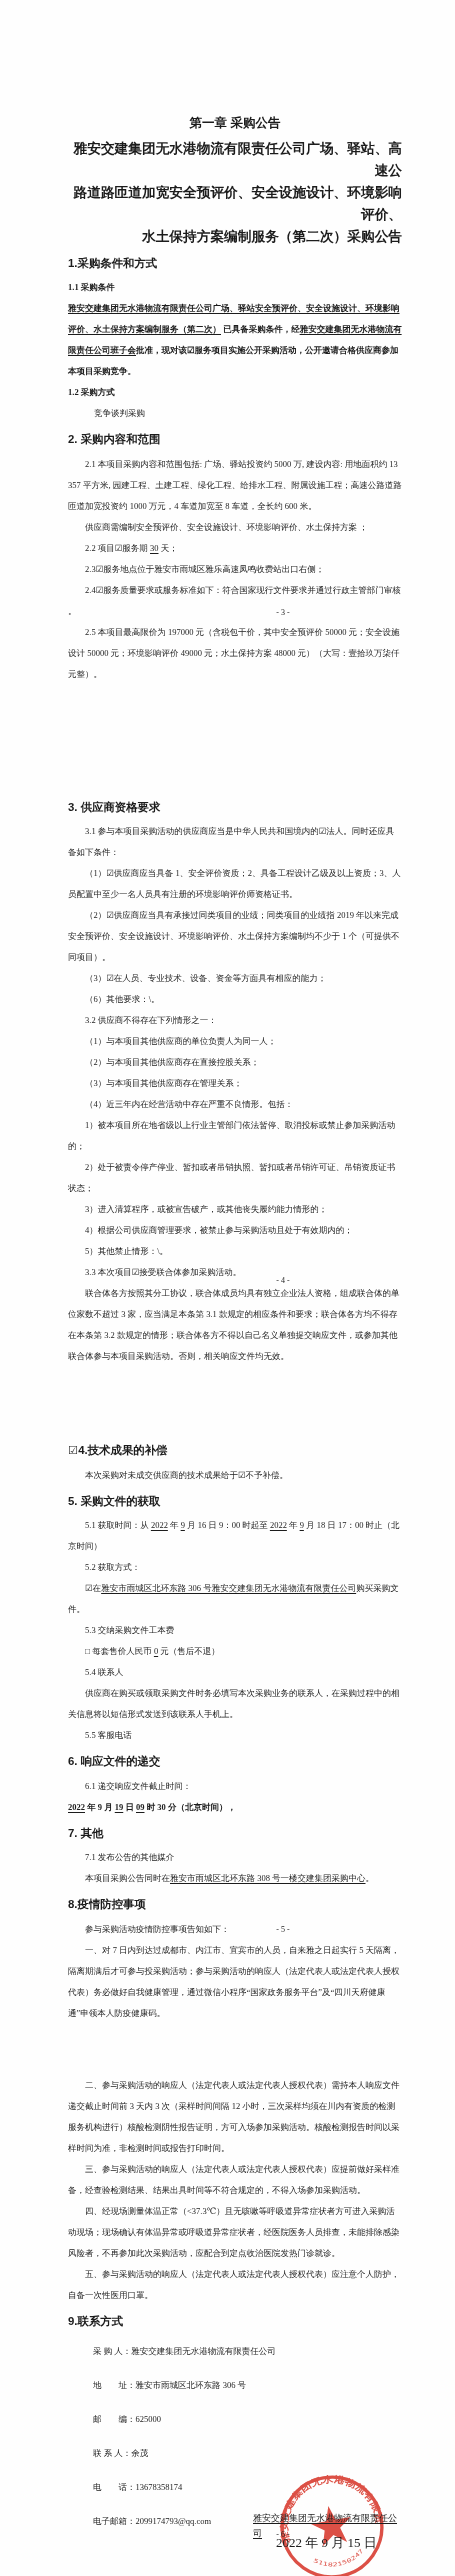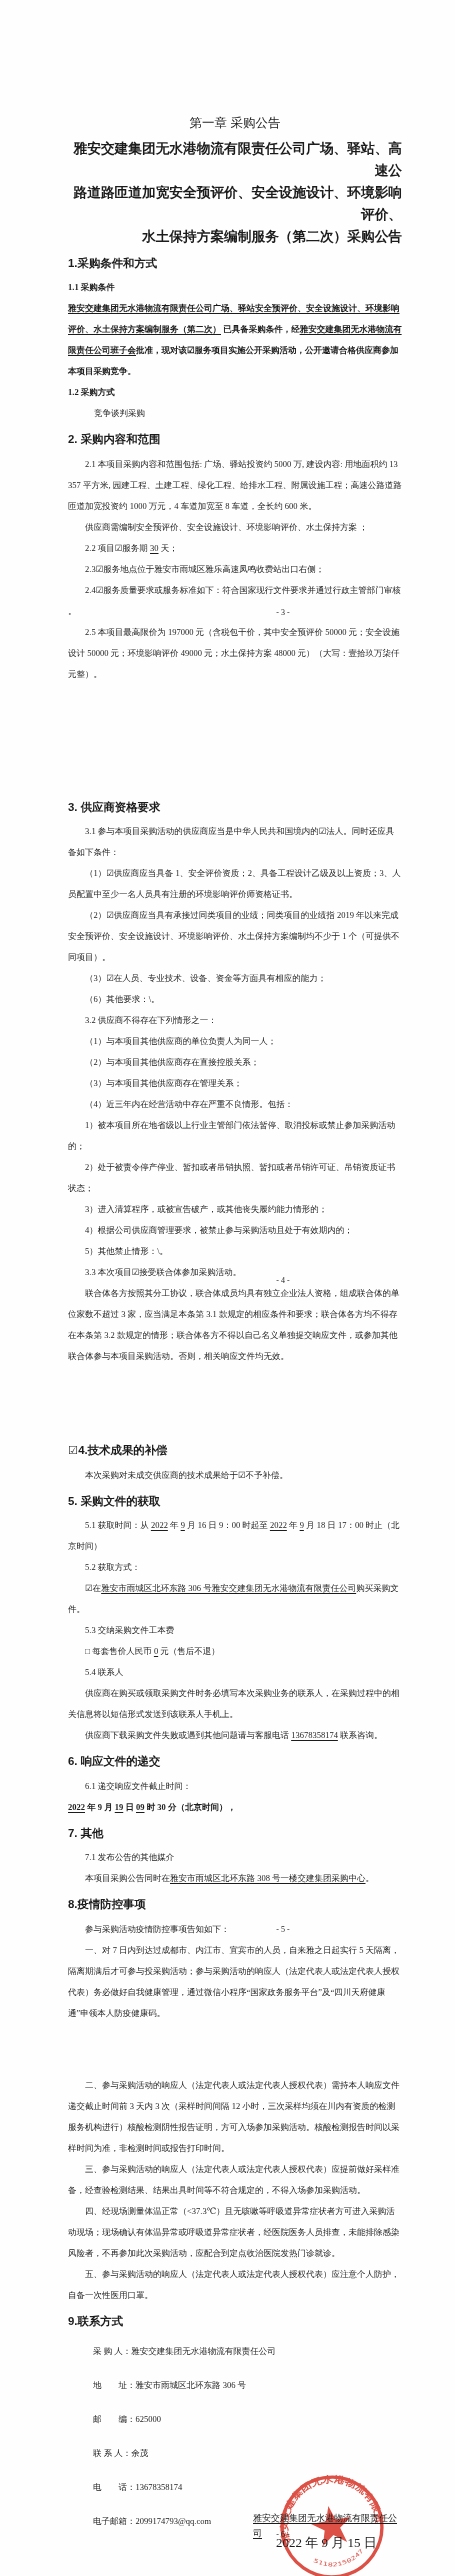--- a/index.html
+++ b/index.html
@@ -3,21 +3,21 @@
 <meta charset="utf-8">
 <style>
   html,body{margin:0;padding:0;background:#ffffff;}
   .page{
     position:relative;width:456px;height:2576px;background:#fefefe;overflow:hidden;
     font-family:"Liberation Serif","DejaVu Serif",serif;
     font-size:8.5px;line-height:21px;color:#1c1c1c;
     word-break:break-all;
   }
   .content{padding:114px 54px 0 68px;}
-  .chapter{text-align:center;font-family:"Liberation Sans","DejaVu Sans",sans-serif;font-weight:normal;font-size:12.5px;line-height:19.4px;}
+  .chapter{text-align:center;font-family:"Liberation Sans","DejaVu Sans",sans-serif;font-weight:bold;font-size:12.5px;line-height:19.4px;}
   .doc-title{text-align:right;font-family:"Liberation Sans","DejaVu Sans",sans-serif;font-weight:bold;font-size:13.7px;line-height:22px;margin-top:4.6px;}
   .h{font-family:"Liberation Sans","DejaVu Sans",sans-serif;font-weight:bold;font-size:11.4px;line-height:17px;margin:6.8px 0 5.7px 0;}
   .p{text-indent:17px;margin:0;}
   .p0{text-indent:0;margin:0;font-weight:bold;}
   .pq{text-indent:26px;margin:0;}
   .contact-line{text-indent:17px;margin:8px;line-height:26px;}
   .u{text-decoration:underline;text-underline-offset:2.3px;text-decoration-thickness:0.6px;}
   .pn{position:absolute;left:0;width:100%;text-align:center;font-size:8px;line-height:11.4px;transform:translateX(55px);color:#222;}
   .spA{height:107px;} .spB{height:68px;} .spC{height:51px;}
   .sig-area{position:relative;height:160px;}
@@ -79,21 +79,21 @@
     <div class="p">本次采购对未成交供应商的技术成果给于☑不予补偿。</div>
 
     <div class="h">5. 采购文件的获取</div>
     <div class="p"><span>5.1 获取时间：从 </span><span class="u">2022</span><span> 年 </span><span class="u">9</span><span> 月 16 日 9：00 时起至 </span><span class="u">2022</span><span> 年 </span><span class="u">9</span><span> 月 18 日 17：00 时止（北京时间）</span></div>
     <div class="p">5.2 获取方式：</div>
     <div class="p"><span>☑在</span><span class="u">雅安市雨城区北环东路 306 号雅安交建集团无水港物流有限责任公司</span><span>购买采购文件。</span></div>
     <div class="p">5.3 交纳采购文件工本费</div>
     <div class="p"><span>□ 每套售价人民币 </span><span class="u">0</span><span> 元（售后不退）</span></div>
     <div class="p">5.4 联系人</div>
     <div class="p">供应商在购买或领取采购文件时务必填写本次采购业务的联系人，在采购过程中的相关信息将以短信形式发送到该联系人手机上。</div>
-    <div class="p"><span>供应商下载采购文件失败或遇到其他问题请与客服电话 </span><span class="u">13678358174</span><span> 联系咨询。</span></div>
+    <div class="p">5.5 客服电话</div>
 
     <div class="h">6. 响应文件的递交</div>
     <div class="p">6.1 递交响应文件截止时间：</div>
     <div class="p0"><span class="u">2022</span><span> 年 9 月 </span><span class="u">19</span><span> 日 </span><span class="u">09</span><span> 时 30 分（北京时间），</span></div>
 
     <div class="h">7. 其他</div>
     <div class="p">7.1 发布公告的其他媒介</div>
     <div class="p"><span>本项目采购公告同时在</span><span class="u">雅安市雨城区北环东路 308 号一楼交建集团采购中心</span><span>。</span></div>
 
     <div class="h">8.疫情防控事项</div>

